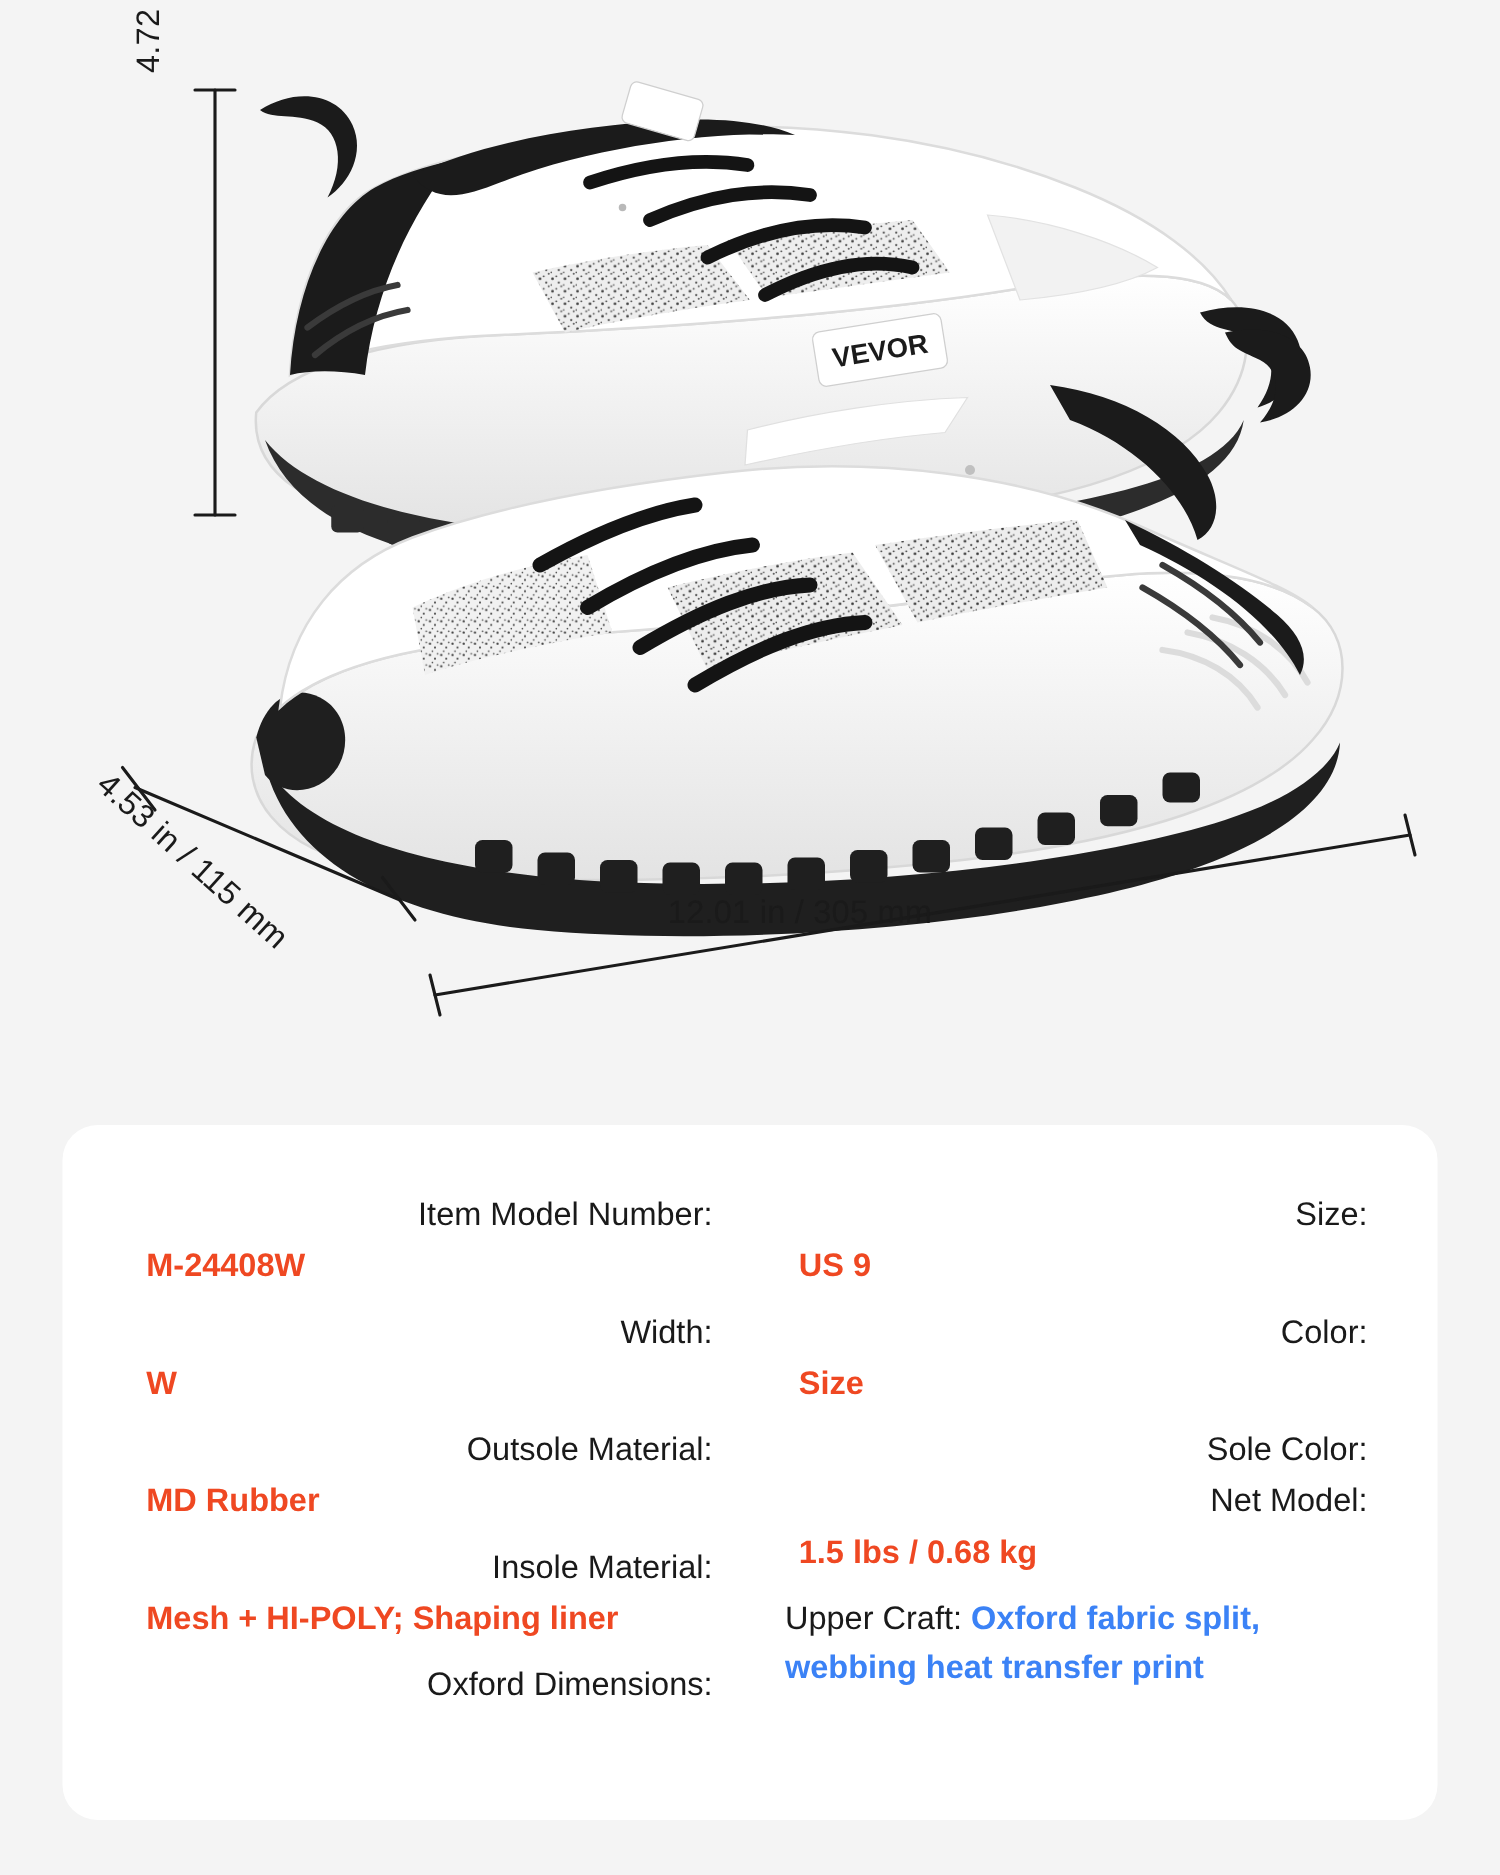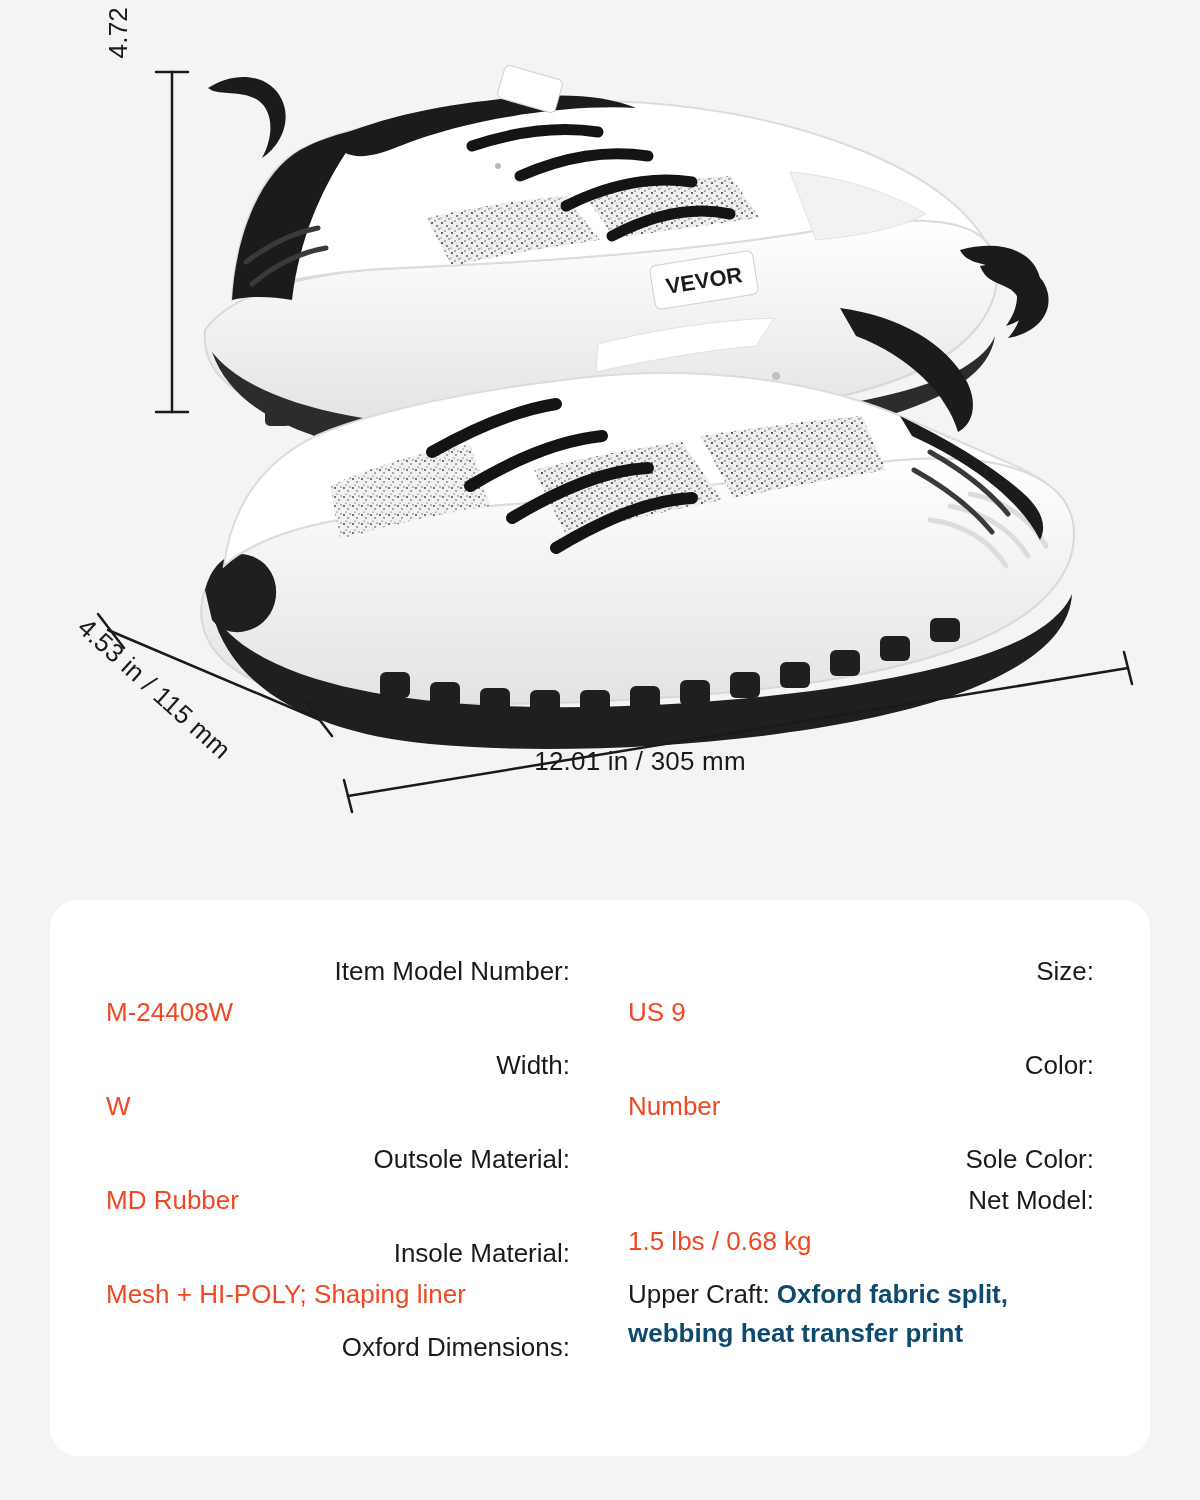--- a/index.html
+++ b/index.html
@@ -42,21 +42,21 @@
   }
   #dim-width-label {
     left: 92px;
     top: 612px;
     transform: rotate(42deg);
     transform-origin: left top;
     white-space: nowrap;
   }
   #dim-length-label {
     left: 640px;
-    top: 746px;
+    top: 714px;
     transform: translateX(-50%);
   }
 
   svg.overlay {
     position: absolute;
     left: 0;
     top: 0;
     width: 1200px;
     height: 880px;
     pointer-events: none;
@@ -88,32 +88,32 @@
   .spec-label {
     font-size: 26px;
     color: #1a1a1a;
     line-height: 1.5;
     margin: 0 0 2px 0;
     text-align: right;
   }
   .spec-value {
     font-size: 26px;
     color: #ef4822;
-    font-weight: normal;
+    font-weight: bold;
     line-height: 1.5;
-    margin: 0 0 14px 0;
+    margin: 0 0 14px 11px;
   }
   .spec-pair-inline {
     font-size: 26px;
     color: #1a1a1a;
     line-height: 1.5;
     margin: 0;
   }
   .spec-pair-inline .val {
-    color: #0c4a6e;
+    color: #3b82f6;
     font-weight: bold;
   }
 </style>
 </head>
 <body>
 
 <div id="product-area">
 
   <svg class="overlay" viewBox="0 0 1200 880">
     <defs>
@@ -296,21 +296,21 @@
       <p class="spec-value">Mesh + HI-POLY; Shaping liner</p>
 
       <p class="spec-label">Oxford Dimensions:</p>
     </div>
 
     <div class="spec-col right">
       <p class="spec-label">Size:</p>
       <p class="spec-value">US 9</p>
 
       <p class="spec-label">Color:</p>
-      <p class="spec-value">Number</p>
+      <p class="spec-value">Size</p>
 
       <p class="spec-label">Sole Color:</p>
 
       <p class="spec-label">Net Model:</p>
       <p class="spec-value">1.5 lbs / 0.68 kg</p>
 
       <p class="spec-pair-inline"><span>Upper Craft:</span> <span class="val">Oxford fabric split, webbing heat transfer print</span></p>
     </div>
 
   </div>

